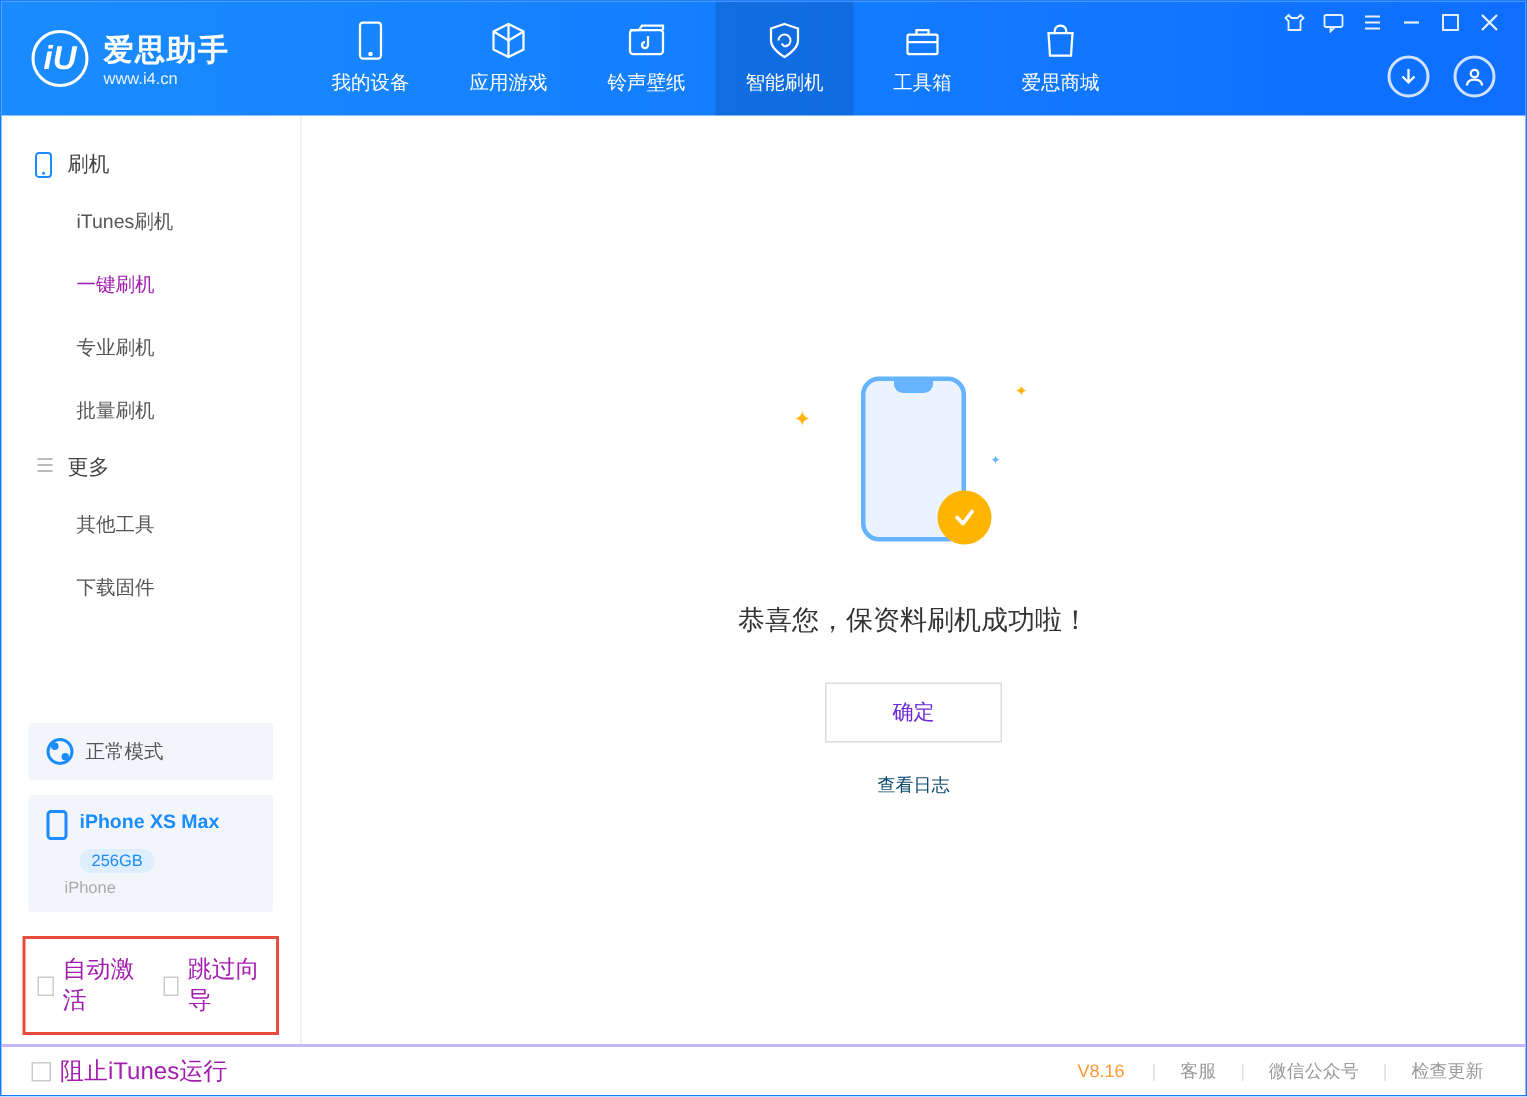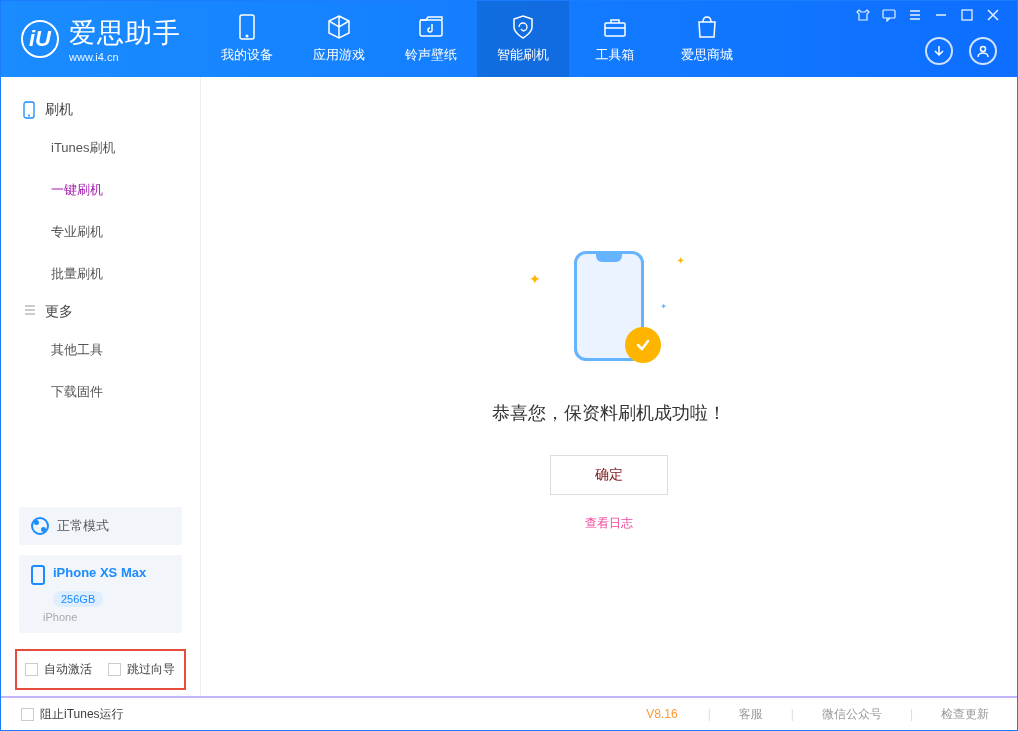--- a/index.html
+++ b/index.html
@@ -2,21 +2,21 @@
 <html><head>
 <meta charset="utf-8">
 <style>
 * { box-sizing: border-box; margin: 0; padding: 0; }
 body { font-family: "Microsoft YaHei", Arial, sans-serif; font-size: 13px; background: #fff; }
 .app { width: 1018px; height: 731px; border: 1px solid #1a7cff; display: flex; flex-direction: column; }
 .header { height: 76px; background: linear-gradient(to right, #1a8cff, #0d6eff); display: flex; align-items: center; color: #fff; position: relative; }
 .logo-area { display: flex; align-items: center; padding: 0 20px; width: 200px; }
 .logo-icon { width: 38px; height: 38px; border: 2.5px solid #fff; border-radius: 50%; display: flex; align-items: center; justify-content: center; font-weight: bold; font-size: 22px; font-style: italic; margin-right: 10px; }
 .logo-text { display: flex; flex-direction: column; }
-.logo-title { font-size: 27px; font-weight: normal; letter-spacing: 1px; text-align: center; }
+.logo-title { font-size: 20px; font-weight: bold; letter-spacing: 1px; text-align: center; }
 .logo-url { font-size: 11px; opacity: 0.9; }
 .nav-tabs { display: flex; height: 100%; }
 .nav-tab { width: 92px; display: flex; flex-direction: column; align-items: center; justify-content: center; cursor: pointer; gap: 6px; }
 .nav-tab.active { background: rgba(0,0,0,0.12); }
 .nav-icon { width: 26px; height: 26px; display: flex; align-items: center; justify-content: center; }
 .nav-label { font-size: 13px; }
 .header-right { position: absolute; right: 16px; top: 6px; display: flex; gap: 10px; align-items: center; }
 .win-btn { width: 16px; height: 16px; cursor: pointer; display: flex; align-items: center; justify-content: center; opacity: 0.9; }
 .header-right-bottom { position: absolute; right: 20px; bottom: 12px; display: flex; gap: 16px; }
 .circle-btn { width: 28px; height: 28px; border: 2px solid rgba(255,255,255,0.8); border-radius: 50%; display: flex; align-items: center; justify-content: center; cursor: pointer; }
@@ -31,37 +31,37 @@
 .mode-icon { width: 18px; height: 18px; border: 2px solid #1a8cff; border-radius: 50%; position: relative; }
 .mode-icon::before { content: ''; position: absolute; width: 5px; height: 5px; background: #1a8cff; border-radius: 50%; top: 1px; left: 1px; }
 .mode-icon::after { content: ''; position: absolute; width: 5px; height: 5px; background: #1a8cff; border-radius: 50%; bottom: 1px; right: 1px; }
 .device-box { margin: 0 18px 10px 18px; background: #f2f6fb; border-radius: 2px; padding: 10px 12px; }
 .device-row { display: flex; align-items: flex-start; gap: 8px; }
 .device-icon { width: 14px; height: 20px; border: 2px solid #1a8cff; border-radius: 3px; position: relative; }
 .device-name { color: #1a8cff; font-weight: bold; font-size: 13px; }
 .device-storage { display: inline-block; background: #dfeeff; color: #1a8cff; font-size: 11px; padding: 2px 8px; border-radius: 10px; margin-top: 6px; margin-left: 22px; }
 .device-type { color: #aaa; font-size: 11px; margin-top: 4px; margin-left: 12px; }
 .checkbox-row { border: 2px solid #e74c3c; margin: 6px 14px; padding: 10px 8px; display: flex; gap: 16px; }
-.cb-item { display: flex; align-items: center; gap: 6px; color: #404040; font-size: 12px; cursor: pointer; }
+.cb-item { display: flex; align-items: center; gap: 6px; color: #a21caf; font-size: 16px; cursor: pointer; }
 .cb { width: 13px; height: 13px; border: 1px solid #ccc; }
 .main { flex: 1; display: flex; flex-direction: column; align-items: center; justify-content: center; position: relative; }
 .illustration { position: relative; width: 160px; height: 130px; margin-bottom: 30px; }
 .phone { position: absolute; left: 50%; top: 10px; transform: translateX(-50%); width: 70px; height: 110px; background: #eaf3ff; border: 3px solid #66b3ff; border-radius: 12px; }
 .phone::before { content: ''; position: absolute; top: 0; left: 50%; transform: translateX(-50%); width: 26px; height: 8px; background: #66b3ff; border-radius: 0 0 6px 6px; }
 .check-badge { position: absolute; right: 28px; bottom: 8px; width: 36px; height: 36px; background: #ffb400; border-radius: 50%; display: flex; align-items: center; justify-content: center; }
 .sparkle { position: absolute; color: #ffb400; }
 .s1 { left: 0; top: 30px; font-size: 14px; }
 .s2 { right: 4px; top: 14px; font-size: 10px; }
 .s3 { right: 22px; bottom: 60px; font-size: 8px; color: #66b3ff; }
 .success-msg { font-size: 18px; color: #333; margin-bottom: 30px; }
-.ok-btn { border: 1px solid #ddd; background: #fff; padding: 10px 44px; font-size: 14px; color: #7f1d1d; cursor: pointer; margin-bottom: 20px; }
-.log-link { color: #ec4899; font-size: 12px; cursor: pointer; }
+.ok-btn { border: 1px solid #ddd; background: #fff; padding: 10px 44px; font-size: 14px; color: #6d28d9; cursor: pointer; margin-bottom: 20px; }
+.log-link { color: #0c4a6e; font-size: 12px; cursor: pointer; }
 .footer { height: 34px; border-top: 2px solid #c4b5fd; display: flex; align-items: center; padding: 0 20px; color: #999; font-size: 12px; }
 .footer-left { display: flex; align-items: center; gap: 6px; }
-.footer-right { margin-left: auto; display: flex; align-items: center; gap: 20px; }
+.footer-right { margin-left: auto; display: flex; align-items: center; gap: 8px; }
 .footer-link { color: #999; cursor: pointer; padding: 0 8px; }
 .footer-sep { color: #ddd; }
 .version { color: #ff9933; margin-right: 10px; }
 .section-icon { display: inline-flex; width: 14px; height: 18px; }
 </style>
 </head>
 <body>
 
 <div class="app">
   <div class="header">

